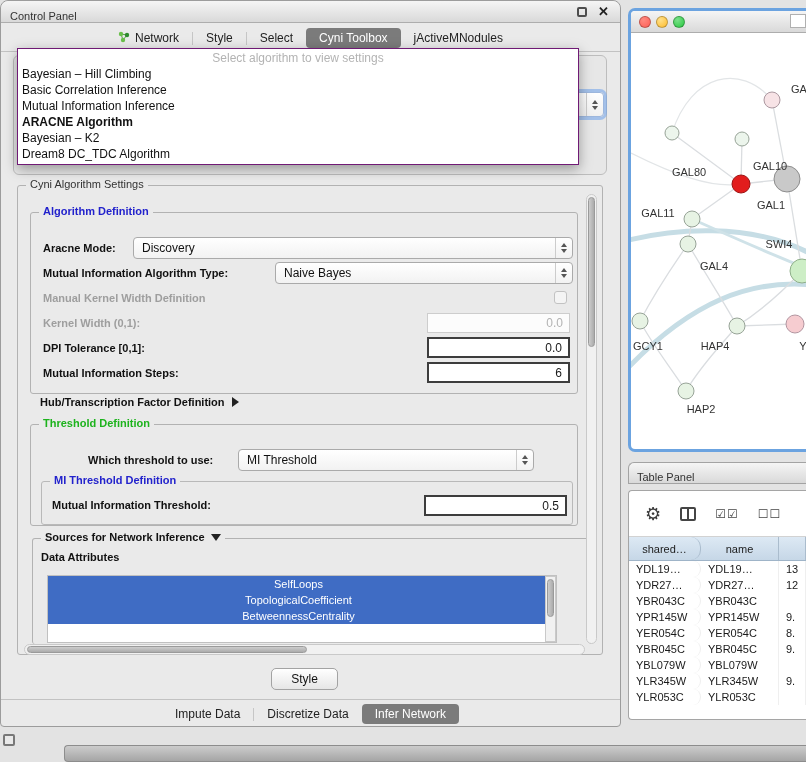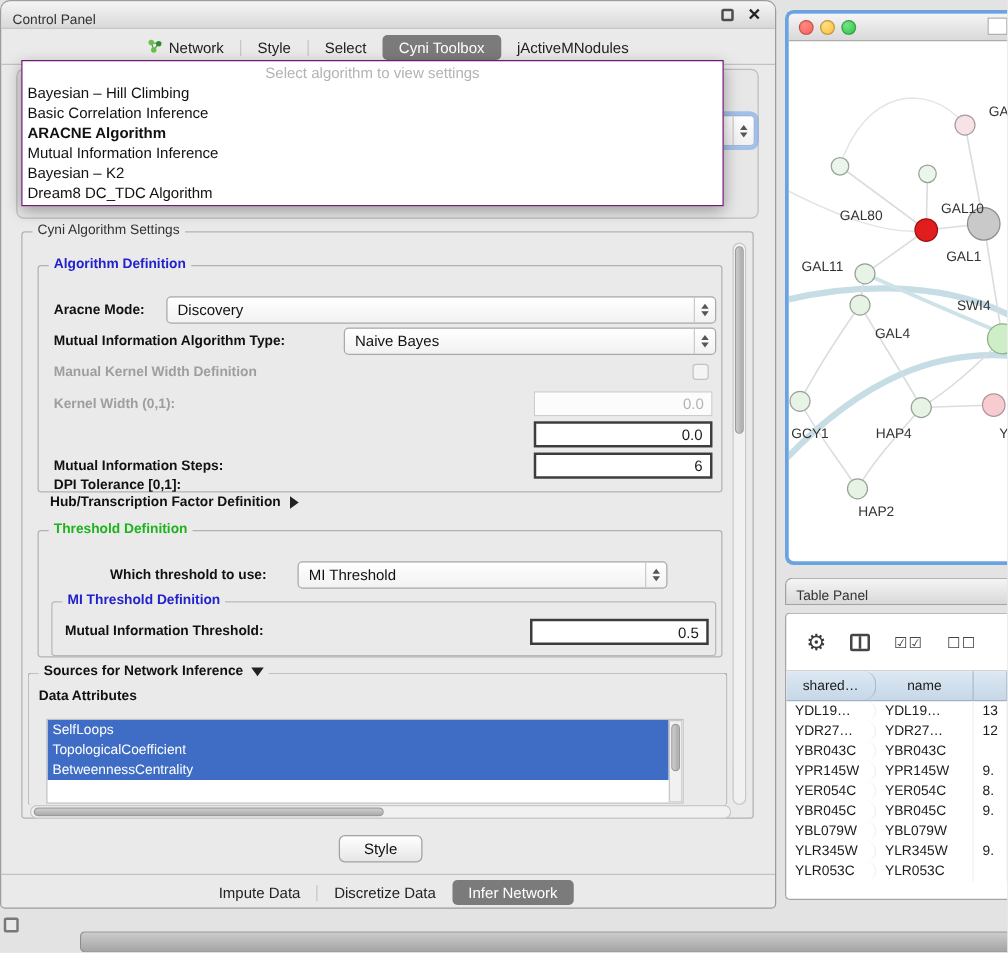--- a/index.html
+++ b/index.html
@@ -133,22 +133,22 @@
           <span class="tri-down"></span>
         </span>
     </div>
   </div>
 
   <div class="abs popup">
     <div class="popup-placeholder">Select algorithm to view settings</div>
     <div>
         <div class="popup-item">Bayesian – Hill Climbing</div>
         <div class="popup-item">Basic Correlation Inference</div>
+        <div class="popup-item">Mutual Information Inference</div>
         <div class="popup-item sel">ARACNE Algorithm</div>
-        <div class="popup-item">Mutual Information Inference</div>
         <div class="popup-item">Bayesian – K2</div>
         <div class="popup-item">Dream8 DC_TDC Algorithm</div>
       </div>
   </div>
 
   <div class="groupbox" style="left:16px;top:184px;width:586px;height:470px;">
     <span class="gtitle">Cyni Algorithm Settings</span>
 
     <div class="groupbox" style="left:12px;top:26px;width:548px;height:182px;">
       <span class="gtitle blue">Algorithm Definition</span>
@@ -172,21 +172,21 @@
       </div>
 
       <span class="flabel disabled" style="left:12px;top:74px;">Manual Kernel Width Definition</span>
       <span class="checkbox" style="left:523px;top:78px;"></span>
 
       <span class="flabel disabled" style="left:12px;top:99px;text-align:center;">Kernel Width (0,1):</span>
       <div class="field disabled" style="left:396px;top:100px;width:143px;height:20px;">
           <span>0.0</span>
         </div>
 
-      <span class="flabel" style="left:12px;top:124px;margin-top:40px;">DPI Tolerance [0,1]:</span>
+      <span class="flabel" style="left:12px;top:124px;">DPI Tolerance [0,1]:</span>
       <div class="field strong" style="left:396px;top:124px;width:143px;height:21px;">
           <span>0.0</span>
         </div>
 
       <span class="flabel" style="left:12px;top:149px;">Mutual Information Steps:</span>
       <div class="field strong" style="left:396px;top:149px;width:143px;height:21px;">
           <span>6</span>
         </div>
     </div>
 
@@ -209,21 +209,21 @@
 
       <div class="groupbox" style="left:10px;top:56px;width:532px;height:44px;border-color:#b9b9b9;">
         <span class="gtitle blue">MI Threshold Definition</span>
         <span class="flabel" style="left:10px;top:13px;line-height:20px;">Mutual Information Threshold:</span>
         <div class="field strong" style="left:382px;top:13px;width:143px;height:21px;">
             <span>0.5</span>
           </div>
       </div>
     </div>
 
-    <div class="groupbox" style="left:4px;top:352px;width:560px;height:106px;border-bottom:none;">
+    <div class="groupbox" style="left:14px;top:352px;width:560px;height:106px;border-bottom:none;text-align:center;">
       <span class="gtitle" style="font-weight:bold;color:#111;display:flex;align-items:center;gap:6px;">
         <span>Sources for Network Inference</span>
         <span class="tri-dn"></span>
       </span>
       <span class="flabel" style="left:8px;top:10px;line-height:16px;">Data Attributes</span>
       <div class="attr-list" style="left:14px;top:36px;width:510px;height:68px;">
         <div style="margin-right:11px;">
             <div class="attr-item selected">SelfLoops</div>
             <div class="attr-item selected">TopologicalCoefficient</div>
             <div class="attr-item selected">BetweennessCentrality</div>

